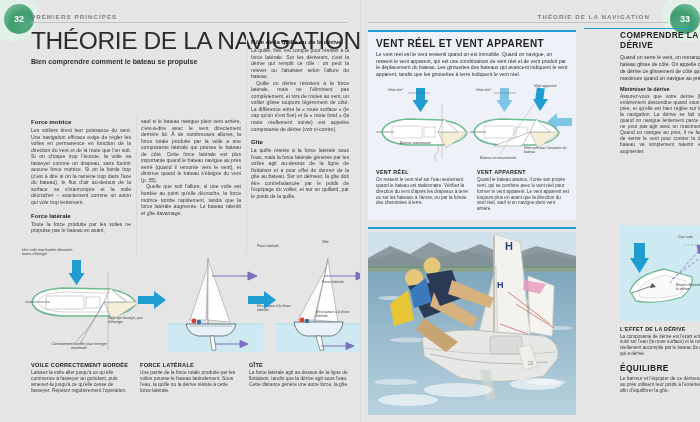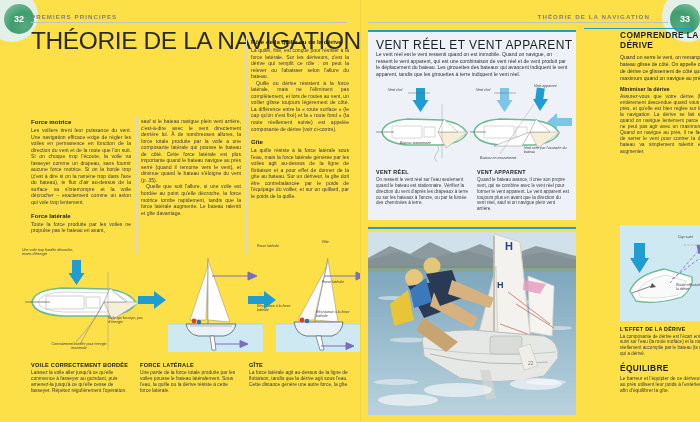--- a/index.html
+++ b/index.html
@@ -5,21 +5,21 @@
   * { box-sizing: border-box; margin:0; padding:0; }
   html,body { width:700px; height:422px; }
   body {
     font-family: "Liberation Sans", sans-serif;
     background:#ffffff;
     position:relative;
     overflow:hidden;
     color:#1a1a1a;
   }
   .spread { position:absolute; inset:0; display:flex; }
-  .page { position:relative; height:422px; background:#fde047; }
+  .page { position:relative; height:422px; background:#e5e5e5; }
   .page-left { width:360px; }
   .page-right { width:340px; }
 
   
   .runhead {
     position:absolute; top:13px; font-size:6.2px; letter-spacing:1.05px;
     color:#7d7f82; font-weight:600;
   }
   .runhead-left { left:31px; }
   .runhead-right { right:50px; text-align:right; }
@@ -78,22 +78,22 @@
   .cap h5 { font-size:5.6px; font-weight:700; letter-spacing:0.25px;
             color:#1c1c1c; margin-bottom:1.5px; }
 
   
   .feature {
     position:absolute; left:8px; top:30px; width:208px; height:190px;
     background:#eef1f8;
   }
   .feature .topbar { position:absolute; top:0; left:0; width:100%; height:1.6px;
                      background:#1f9cd0; }
-  .feature h3 { position:absolute; top:8px; left:8px; font-size:12px;
-                font-weight:400; letter-spacing:0.4px; color:#1f1f1f; }
+  .feature h3 { position:absolute; top:8px; left:8px; font-size:10px;
+                font-weight:700; letter-spacing:0.4px; color:#1f1f1f; }
   .feature .intro { position:absolute; top:21px; left:8px; width:192px;
                     font-size:5.1px; line-height:6.6px; color:#2f2f2f; }
   .diagrams { position:absolute; top:48px; left:4px; width:200px; height:92px; }
   .featcaps { position:absolute; top:140px; left:8px; width:194px;
               display:flex; gap:8px; }
   .featcap { width:93px; font-size:4.6px; line-height:5.8px; color:#3a3a3a; }
   .featcap h6 { font-size:5.4px; font-weight:700; letter-spacing:0.3px;
                 color:#1c1c1c; margin-bottom:1.5px; }
 
   
@@ -137,20 +137,21 @@
   <div class="page page-left">
 
     <div class="blob-deco" style="width:52px;height:52px;top:-10px;left:-14px;"></div>
     <div class="folio folio-32">32</div>
     <div class="runhead runhead-left">PREMIERS PRINCIPES</div>
     <div class="rule rule-left"></div>
 
     <div class="headline">THÉORIE DE LA NAVIGATION</div>
 
     <div class="standfirst">
+      <b>Bien comprendre comment le bateau se propulse</b>
     </div>
 
     <div class="vrule" style="left:136px;top:116px;height:138px;"></div>
     <div class="vrule" style="left:246px;top:36px;height:218px;"></div>
 
     <div class="col c1">
       <h4>Force motrice</h4>
       <p>Les voiliers tirent leur puissance du vent. Une navigation efficace exige de régler les voiles en permanence en fonction de la direction du vent et de la route que l'on suit. Si on choque trop l'écoute, la voile va fasseyer comme un drapeau, sans fournir aucune force motrice. Si on la borde trop (c'est à dire si on la ramène trop dans l'axe du bateau), le flux d'air au-dessus de la surface va s'interrompre et la voile décrocher – exactement comme un avion qui vole trop lentement.</p>
       <div class="gap"></div>
       <h4>Force latérale</h4>

